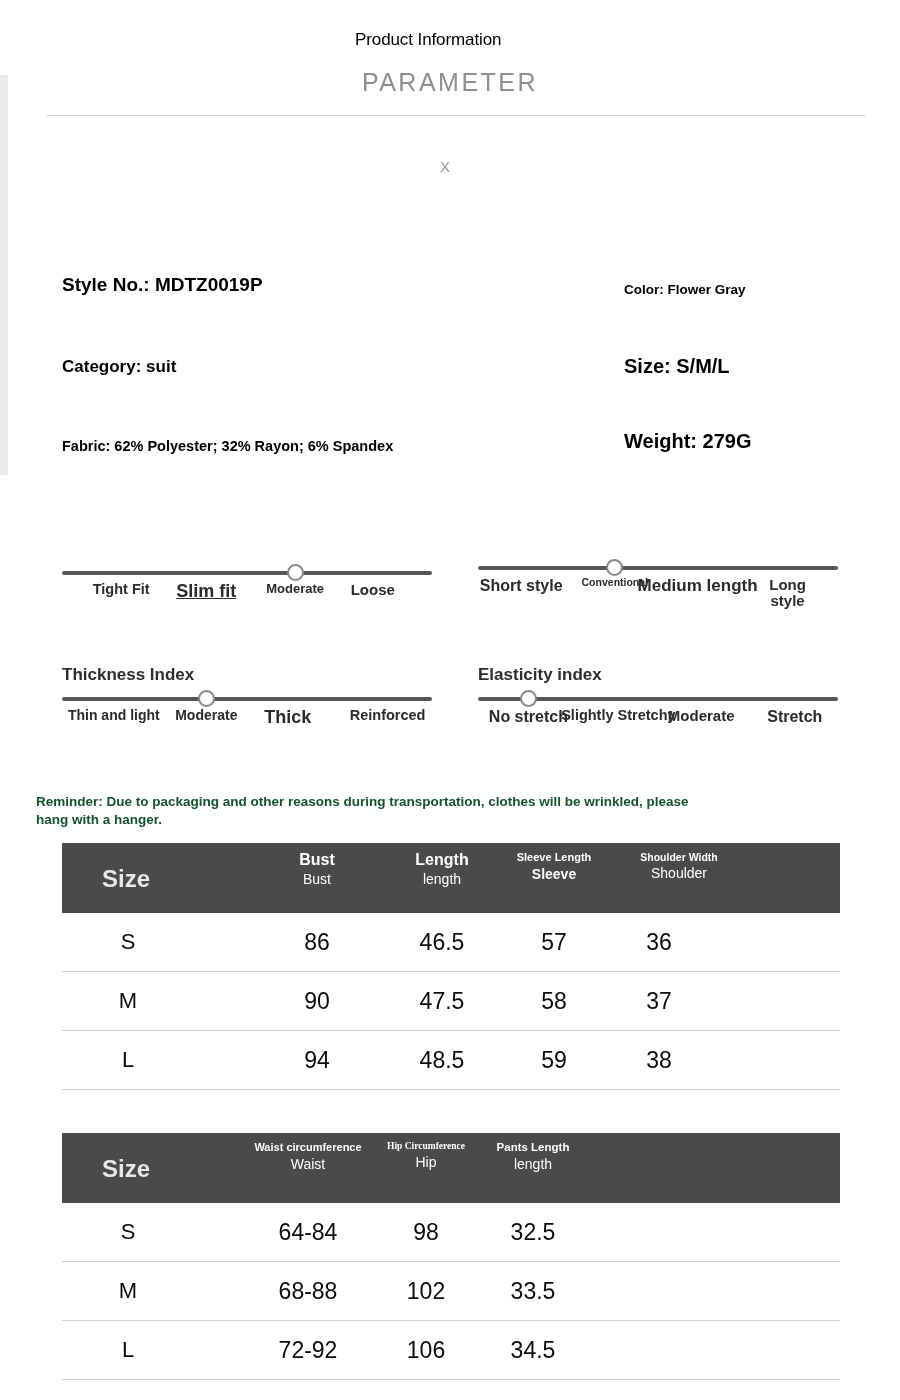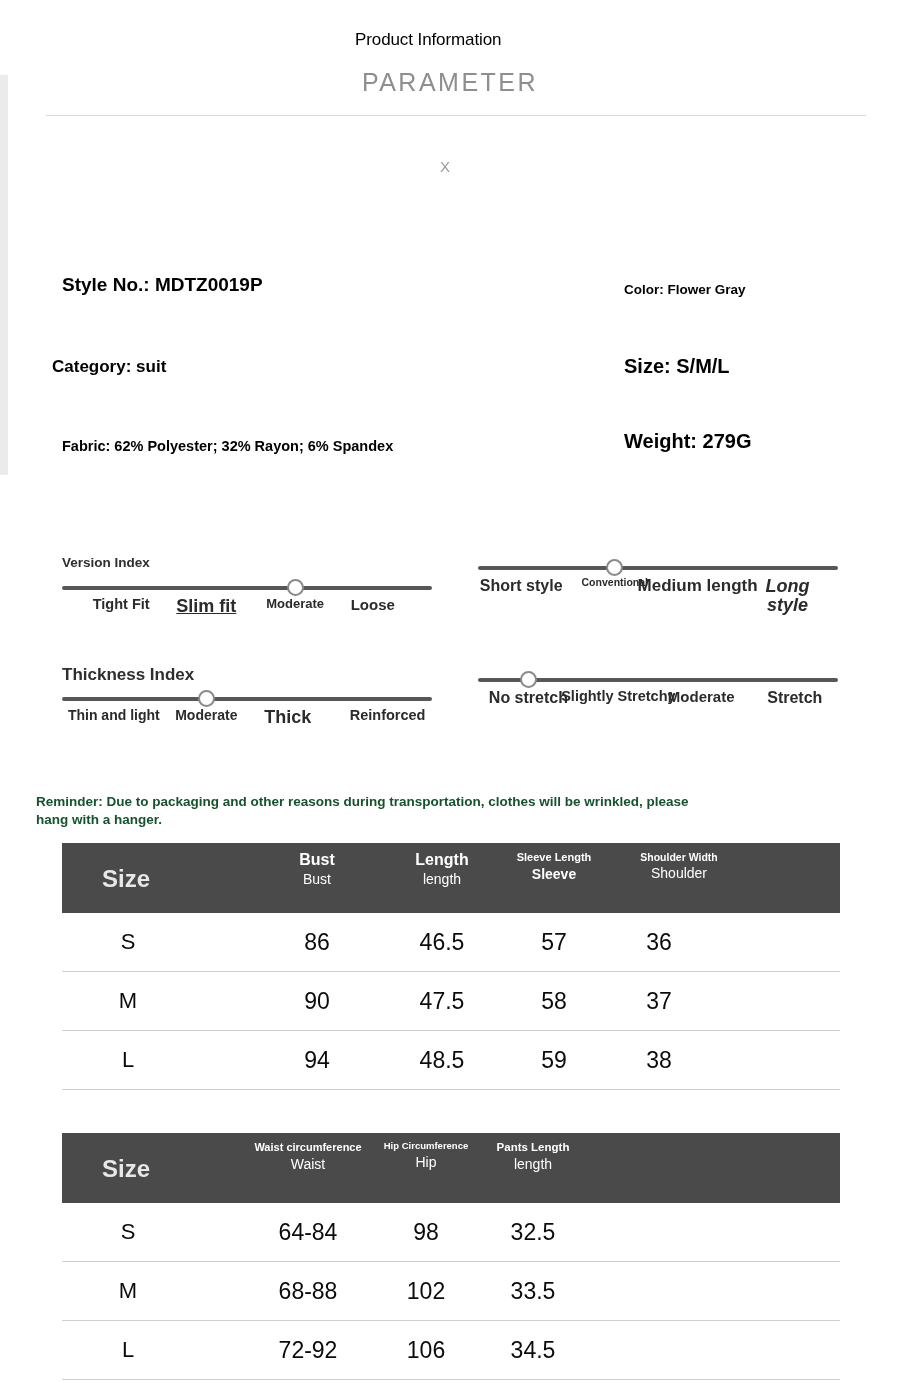--- a/index.html
+++ b/index.html
@@ -65,21 +65,21 @@
     font-weight: 300;
   }
 
   
   .specs { position: absolute; left: 0; top: 0; width: 900px; }
 
   .spec { position: absolute; font-weight: bold; color: #000; white-space: nowrap; }
 
   .spec-style    { left: 62px;  top: 274px; font-size: 19px; }
   .spec-color    { left: 624px; top: 282px; font-size: 13.5px; }
-  .spec-category { left: 52px;  top: 357px; font-size: 17px; }
+  .spec-category { left: 62px;  top: 357px; font-size: 17px; }
   .spec-size     { left: 624px; top: 355px; font-size: 20px; }
   .spec-fabric   { left: 62px;  top: 438px; font-size: 14.5px; }
   .spec-weight   { left: 624px; top: 430px; font-size: 20px; }
 
   
   .indices { position: absolute; left: 0; top: 0; width: 900px; }
 
   .idx { position: absolute; }
   .idx-a { left: 62px;  top: 556px; width: 370px; }
   .idx-b { left: 478px; top: 554px; width: 360px; }
@@ -212,55 +212,55 @@
     <div class="spec spec-style">Style No.: MDTZ0019P</div>
     <div class="spec spec-color">Color: Flower Gray</div>
     <div class="spec spec-category">Category: suit</div>
     <div class="spec spec-size">Size: S/M/L</div>
     <div class="spec spec-fabric">Fabric: 62% Polyester; 32% Rayon; 6% Spandex</div>
     <div class="spec spec-weight">Weight: 279G</div>
   </div>
 
   <div class="indices" id="indices">
       <div class="idx idx-a">
-        <div class="idx-title">Version Index</div>
         <div class="track">
           <div class="handle" style="left: 63%;"></div>
         </div>
         <div class="ticks">
           <div class="tick" style="left: 16%; font-size: 14.5px;">Tight Fit</div>
           <div class="tick" style="left: 39%; font-size: 18px; text-decoration: underline;">Slim fit</div>
           <div class="tick" style="left: 63%; font-size: 13px;">Moderate</div>
           <div class="tick" style="left: 84%; font-size: 15px;">Loose</div>
         </div>
       </div>
       <div class="idx idx-b">
         <div class="track">
           <div class="handle" style="left: 38%;"></div>
         </div>
         <div class="ticks">
           <div class="tick" style="left: 12%; font-size: 16px;">Short style</div>
           <div class="tick" style="left: 38%; font-size: 10.5px;">Conventional</div>
           <div class="tick" style="left: 61%; font-size: 17px;">Medium length</div>
-          <div class="tick" style="left: 86%; font-size: 18px; font-style: italic;">Long style</div>
+          <div class="tick" style="left: 86%; font-size: 15px;">Long style</div>
         </div>
       </div>
       <div class="idx idx-c">
         <div class="idx-title">Thickness Index</div>
         <div class="track">
           <div class="handle" style="left: 39%;"></div>
         </div>
         <div class="ticks">
           <div class="tick" style="left: 14%; font-size: 14px;">Thin and light</div>
           <div class="tick" style="left: 39%; font-size: 14px;">Moderate</div>
           <div class="tick" style="left: 61%; font-size: 18px;">Thick</div>
           <div class="tick" style="left: 88%; font-size: 14.5px;">Reinforced</div>
         </div>
       </div>
       <div class="idx idx-d">
+        <div class="idx-title">Elasticity index</div>
         <div class="track">
           <div class="handle" style="left: 14%;"></div>
         </div>
         <div class="ticks">
           <div class="tick" style="left: 14%; font-size: 16px;">No stretch</div>
           <div class="tick" style="left: 39%; font-size: 14.5px;">Slightly Stretchy</div>
           <div class="tick" style="left: 62%; font-size: 15px;">Moderate</div>
           <div class="tick" style="left: 88%; font-size: 16px;">Stretch</div>
         </div>
       </div>
@@ -312,21 +312,21 @@
         </div>
       </div>
       <div class="table table-2">
         <div class="thead">
           <div class="th th-size">Size</div>
           <div class="th th-col" style="left: 246px; transform: translateX(-50%); text-align: center;">
             <div class="th-cn" style="font-size: 11px;">Waist circumference</div>
             <div class="th-en" style="font-size: 14px;">Waist</div>
           </div>
           <div class="th th-col" style="left: 364px; transform: translateX(-50%); text-align: center;">
-            <div class="th-cn" style="font-size: 9.5px;">Hip Circumference</div>
+            <div class="th-cn" style="font-size: 9.5px; font-family: Liberation Serif, serif;">Hip Circumference</div>
             <div class="th-en" style="font-size: 14px;">Hip</div>
           </div>
           <div class="th th-col" style="left: 471px; transform: translateX(-50%); text-align: center;">
             <div class="th-cn" style="font-size: 11.5px;">Pants Length</div>
             <div class="th-en" style="font-size: 14px;">length</div>
           </div>
         </div>
         <div class="row">
           <div class="cell cell-size" style="left: 66px;">S</div>
           <div class="cell" style="left: 246px;">64-84</div>

